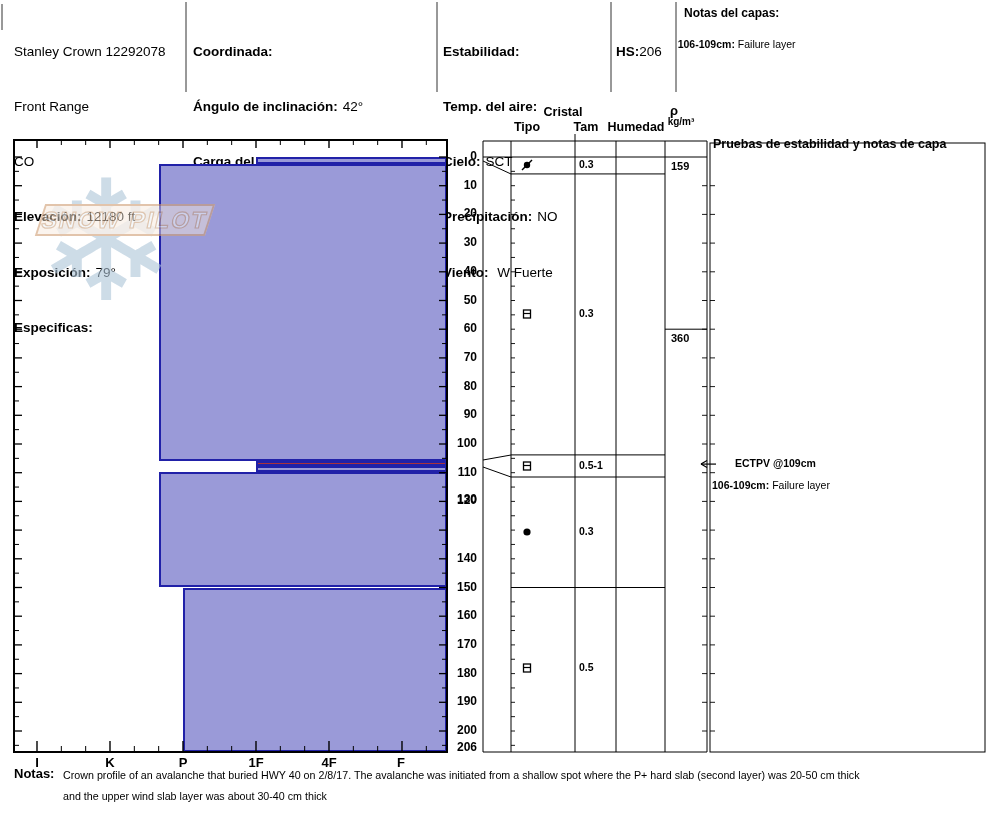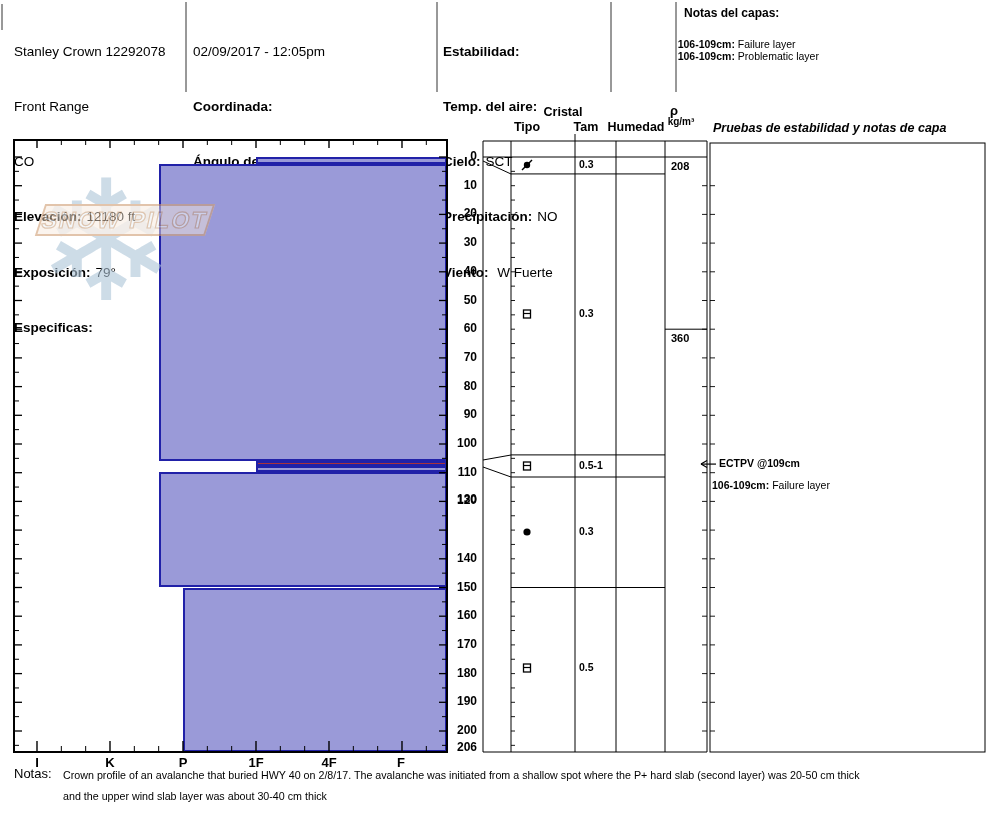--- a/index.html
+++ b/index.html
@@ -21,21 +21,21 @@
   .symwrap{position:absolute;width:14px;height:14px;z-index:4;}
   .stabtxt{position:absolute;font-weight:bold;font-size:10.5px;z-index:4;white-space:pre;}
   .anntxt{position:absolute;font-size:10.5px;z-index:4;white-space:pre;}
   .watermark{position:absolute;z-index:5;opacity:0.6;pointer-events:none;}
   .wm-flake{position:absolute;left:36px;top:158px;font-size:168px;line-height:168px;color:#adc5d8;}
   .wm-banner{position:absolute;left:40px;top:204px;width:166px;height:28px;
      background:rgba(247,233,219,0.78);border:2px solid #cf9e74;transform:skewX(-18deg);
      display:flex;align-items:center;justify-content:center;}
   .wm-banner span{font-weight:bold;font-size:23px;letter-spacing:2px;color:#eef3f7;
      -webkit-text-stroke:1.2px #c9a07c;transform:skewX(6deg);}
-  .footer-label{position:absolute;left:14px;top:766px;font-weight:normal;font-size:13px;}
+  .footer-label{position:absolute;left:14px;top:766px;font-weight:bold;font-size:13px;}
   .footer-line{position:absolute;left:63px;font-size:11.5px;transform:scaleX(0.93);transform-origin:left top;white-space:pre;}
 </style>
 </head>
 <body>
 
 <div class="page">
 
   <svg id="deco" width="994" height="840">
       <rect x="14" y="140" width="433" height="612" fill="none" stroke="#000" stroke-width="2"></rect>
       <line x1="37" y1="140" x2="37" y2="148" stroke="#000" stroke-width="1.4"></line>
@@ -299,21 +299,21 @@
       <div class="cellval" style="left: 579px; top: 458.956px;">0.5-1</div>
       <div class="symwrap" style="left: 520px; top: 525.253px;"><svg width="14" height="14">
           <circle cx="7" cy="7" r="3.6" fill="#000"></circle>
         </svg></div>
       <div class="cellval" style="left: 579px; top: 525.253px;">0.3</div>
       <div class="symwrap" style="left: 520px; top: 660.86px;"><svg width="14" height="14">
           <rect x="3.5" y="3" width="7" height="8" fill="none" stroke="#000" stroke-width="1.3"></rect>
           <line x1="3.5" y1="6.5" x2="10.5" y2="6.5" stroke="#000" stroke-width="1.2"></line>
         </svg></div>
       <div class="cellval" style="left: 579px; top: 660.86px;">0.5</div>
-      <div class="cellval" style="left: 671px; top: 160px; font-size: 11px;">208</div>
+      <div class="cellval" style="left: 671px; top: 160px; font-size: 11px;">159</div>
       <div class="cellval" style="left: 671px; top: 332.2px; font-size: 11px;">360</div>
       <div class="depthlab" style="left: 445px; top: 149px;">0</div>
       <div class="depthlab" style="left: 445px; top: 177.7px;">10</div>
       <div class="depthlab" style="left: 445px; top: 206.4px;">20</div>
       <div class="depthlab" style="left: 445px; top: 235.1px;">30</div>
       <div class="depthlab" style="left: 445px; top: 263.8px;">40</div>
       <div class="depthlab" style="left: 445px; top: 292.5px;">50</div>
       <div class="depthlab" style="left: 445px; top: 321.2px;">60</div>
       <div class="depthlab" style="left: 445px; top: 349.9px;">70</div>
       <div class="depthlab" style="left: 445px; top: 378.6px;">80</div>
@@ -329,64 +329,63 @@
       <div class="depthlab" style="left: 445px; top: 665.6px;">180</div>
       <div class="depthlab" style="left: 445px; top: 694.3px;">190</div>
       <div class="depthlab" style="left: 445px; top: 723px;">200</div>
       <div class="depthlab" style="left: 445px; top: 740px;">206</div>
       <div class="xlab" style="left: 20px; top: 755px;">I</div>
       <div class="xlab" style="left: 93px; top: 755px;">K</div>
       <div class="xlab" style="left: 166px; top: 755px;">P</div>
       <div class="xlab" style="left: 239px; top: 755px;">1F</div>
       <div class="xlab" style="left: 312px; top: 755px;">4F</div>
       <div class="xlab" style="left: 384px; top: 755px;">F</div>
-      <div class="stabtxt" style="left: 719px; top: 457.09px;">ECTPV @109cm</div>
+      <div class="stabtxt" style="left: 735px; top: 457.09px;">ECTPV @109cm</div>
       <div class="anntxt" style="left: 712px; top: 479.05px;"><span class="b">106-109cm:</span><span> Failure layer</span></div>
     </div>
 
   <div class="hcol" style="left:14px">
     <div class="hline">Stanley Crown 12292078</div>
     <div class="hline">Front Range</div>
     <div class="hline">CO</div>
     <div class="hline"><span class="b">Elevación:</span><span class="v">12180 ft</span></div>
     <div class="hline"><span class="b">Exposición:</span><span class="v">79°</span></div>
     <div class="hline"><span class="b">Especificas:</span></div>
   </div>
 
   <div class="hcol" style="left:193px">
-    <div class="hline">02/09/2017 - 12:05pm</div>
     <div class="hline"><span class="b">Coordinada:</span></div>
     <div class="hline"><span class="b">Ángulo de inclinación:</span><span class="v">42°</span></div>
     <div class="hline"><span class="b">Carga del Viento:</span><span class="v">previamente</span></div>
   </div>
 
   <div class="hcol" style="left:443px">
     <div class="hline"><span class="b">Estabilidad:</span></div>
     <div class="hline"><span class="b">Temp. del aire:</span></div>
     <div class="hline"><span class="b">Cielo:</span><span class="v">SCT</span></div>
     <div class="hline"><span class="b">Precipitación:</span><span class="v">NO</span></div>
     <div class="hline"><span class="b">Viento:</span><span class="v"> W Fuerte</span></div>
   </div>
 
+  <div class="hcol" style="left:616px">
+    <div class="hline"><span class="b">HS:</span><span>206</span></div>
+  </div>
 
   <div class="abs" style="left:684px;top:6px;font-size:12px;">
     <div class="b">Notas del capas:</div>
   </div>
   <div class="abs smallnote" style="left:666px;top:25px;">
     <span class="b">106-109cm:</span><span> </span><span>Failure layer</span>
-  </div>
-  <div class="abs smallnote" style="left:666px;top:37px;">
-    <span class="b">106-109cm:</span><span> </span><span>Problematic layer</span>
   </div>
 
   <div class="colhead" style="left:523px;top:105px;width:80px;">Cristal</div>
   <div class="colhead" style="left:497px;top:120px;width:60px;">Tipo</div>
   <div class="colhead" style="left:556px;top:120px;width:60px;">Tam</div>
   <div class="colhead" style="left:601px;top:120px;width:70px;">Humedad</div>
   <div class="colhead" style="left:659px;top:103px;width:30px;font-size:13px;">ρ</div>
   <div class="colhead" style="left:659px;top:116px;width:44px;font-size:10px;">kg/m³</div>
-  <div class="colhead" style="left:713px;top:121px;width:270px;text-align:left;font-style:italic;">Pruebas de estabilidad y notas de capa</div>
+  <div class="colhead" style="left:713px;top:137px;width:270px;text-align:left;">Pruebas de estabilidad y notas de capa</div>
 
   <div class="footer-label">Notas:</div>
   <div class="footer-line" style="top:769px;">Crown profile of an avalanche that buried HWY 40 on 2/8/17. The avalanche was initiated from a shallow spot where the P+ hard slab (second layer) was 20-50 cm thick</div>
   <div class="footer-line" style="top:790px;">and the upper wind slab layer was about 30-40 cm thick</div>
 
 </div>
 
 </body></html>

